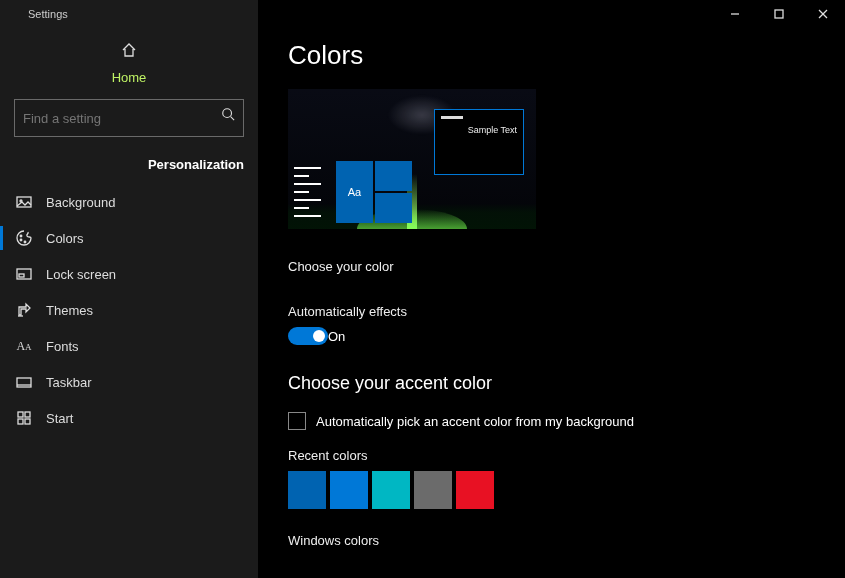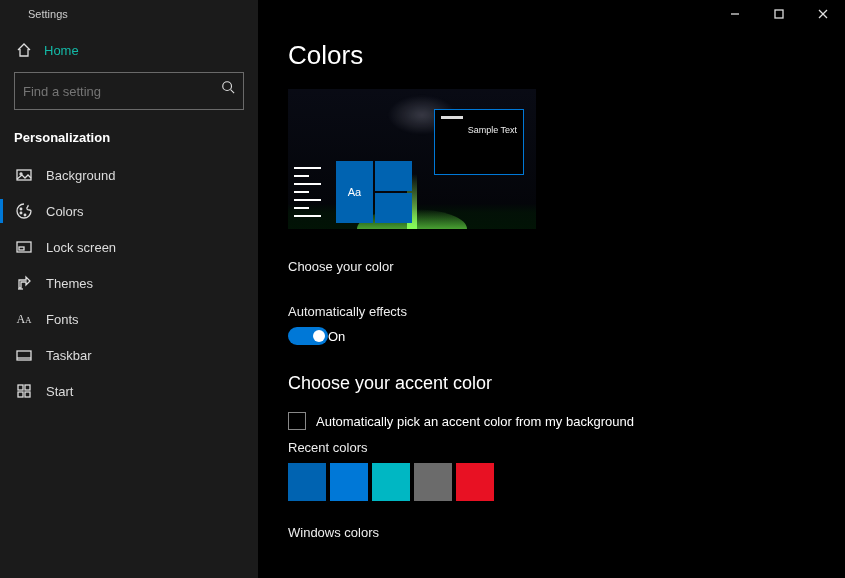--- a/index.html
+++ b/index.html
@@ -3,27 +3,27 @@
 <meta charset="utf-8">
 <style>
   * { box-sizing: border-box; margin: 0; padding: 0; }
   body { font-family: "Segoe UI", Arial, sans-serif; background: #000; color: #fff; font-size: 13px; width: 845px; height: 578px; overflow: hidden; position: relative; }
   .window { display: flex; width: 845px; height: 578px; background: #000; }
   .titlebar { position: absolute; top:0; left:0; right:0; height:28px; display:flex; align-items:center; z-index:10;margin-left:18px; }
   .titlebar .title { color:#ccc; font-size:11px; padding-left:10px; }
   .win-controls { margin-left:auto; display:flex; height:28px; }
   .win-btn { width:44px; height:28px; display:flex; align-items:center; justify-content:center; color:#ccc; font-size:10px; }
   .sidebar { width:258px; background:#1b1b1b; padding-top:34px; height:100%; flex-shrink:0; }
-  .home-row { display:flex; align-items:center; padding:8px 16px; gap:12px; color:#14b8a6; margin-bottom:6px; cursor:default;}
+  .home-row { display:flex; align-items:center; padding:8px 16px; gap:12px; color:#bef264; margin-bottom:6px; cursor:default;flex-direction:column;}
   .icon { width:16px; height:16px; display:inline-flex; align-items:center; justify-content:center; }
   .search-wrap { margin:0 14px 14px 14px; }
   .search { width:100%; height:38px; background:transparent; border:1px solid #6a6a6a; color:#ccc; padding:0 30px 0 8px; font-size:13px; }
   .search-wrap { position:relative; }
   .search-icon-pos { position:absolute; right:8px; top:7px; color:#aaa; }
-  .section-hdr { padding:6px 14px 12px 14px; color:#fff; font-size:13px; font-weight:600; }
+  .section-hdr { padding:6px 14px 12px 14px; color:#fff; font-size:13px; font-weight:600;text-align:right; }
   .nav-item { display:flex; align-items:center; padding:10px 16px; gap:14px; color:#ddd; cursor:default; position:relative; }
   .nav-item.active::before { content:""; position:absolute; left:0; top:6px; bottom:6px; width:3px; background:#0078d7; }
   .content { flex:1; padding:40px 30px 0 30px; height:100%; overflow-y:auto; position:relative; }
   .content h1 { font-weight:300; font-size:26px; margin-bottom:18px; }
   .preview { width:248px; height:140px; background: linear-gradient(to bottom, rgba(8,10,20,0.8), rgba(2,3,6,0.9)), linear-gradient(to top, #0a0 0%, #070 12%, #0d0f16 18%, #0d0f16 100%); position:relative; overflow:hidden; border:0; }
   .preview-galaxy { position:absolute; top:6px; left:40%; width:70px; height:40px; background: radial-gradient(ellipse at center, rgba(200,200,220,0.25), transparent 70%); filter: blur(1px); }
   .preview-road { position:absolute; left:50%; bottom:0; width:10px; height:55px; background:linear-gradient(to top, #9f6, transparent); transform:translateX(-50%); }
   .preview-road::before { content:""; position:absolute; left:-50px; bottom:0; width:110px; height:20px; background:linear-gradient(to top, rgba(120,255,80,0.6), transparent); border-radius:50% 50% 0 0 / 100% 100% 0 0; }
   .start-list { position:absolute; left:6px; bottom:6px; width:38px; }
   .start-line { height:2px; background:#fff; margin:6px 0; width:70%; }
@@ -206,21 +206,21 @@
       <span>On</span>
     </div>
 
     <h2 class="sub">Choose your accent color</h2>
 
     <div class="check-row">
       <div class="checkbox"></div>
       <span>Automatically pick an accent color from my background</span>
     </div>
 
-    <div class="field-label" style="margin-top:10px">Recent colors</div>
+    <div class="field-label" style="margin-top:18px">Recent colors</div>
     <div class="swatch-row">
       <div class="swatch" style="background:#0063b1"></div>
       <div class="swatch" style="background:#0078d7"></div>
       <div class="swatch" style="background:#00b7c3"></div>
       <div class="swatch" style="background:#6b6b6b"></div>
       <div class="swatch" style="background:#e81123"></div>
     </div>
 
     <div class="field-label" style="margin-top:24px; padding-bottom:10px">Windows colors</div>
 

